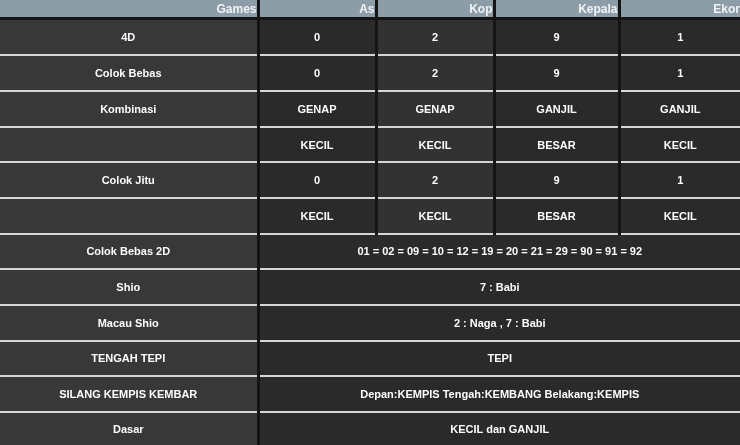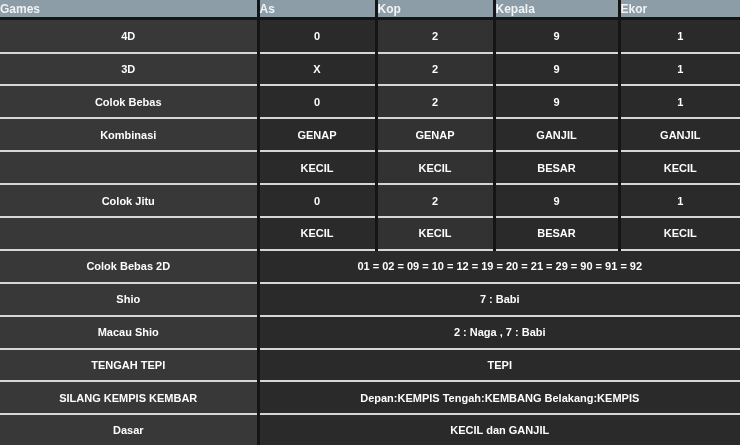--- a/index.html
+++ b/index.html
@@ -19,21 +19,21 @@
     font-family:"Liberation Sans","DejaVu Sans",sans-serif;
     font-weight:bold;color:var(--text);
   }
   th{
     height:17px;
     background:var(--header-bg);
     color:#eff3f5;
     font-size:12px;font-weight:bold;
     border-right:3px solid var(--col-line);
     border-bottom:3px solid var(--col-line);
-    padding:0;text-align:left;vertical-align:middle;
+    padding:0;text-align:right;vertical-align:middle;
   }
   th:last-child{border-right:none;}
   td{
     background:var(--cell-bg);
     font-size:11px;
     text-align:center;vertical-align:middle;
     padding:0 4px;
     border-right:3px solid var(--col-line);
     border-bottom:2px solid var(--row-line);
     white-space:nowrap;overflow:hidden;
@@ -60,27 +60,20 @@
         <th>As</th>
         <th>Kop</th>
         <th>Kepala</th>
         <th>Ekor</th>
       </tr>
   </thead>
   <tbody id="table-body">
       <tr>
         <td class="label-cell">4D</td>
         <td>0</td>
-        <td class="col-2">2</td>
-        <td>9</td>
-        <td>1</td>
-      </tr>
-      <tr>
-        <td class="label-cell">3D</td>
-        <td>X</td>
         <td class="col-2">2</td>
         <td>9</td>
         <td>1</td>
       </tr>
       <tr>
         <td class="label-cell">Colok Bebas</td>
         <td>0</td>
         <td class="col-2">2</td>
         <td>9</td>
         <td>1</td>

